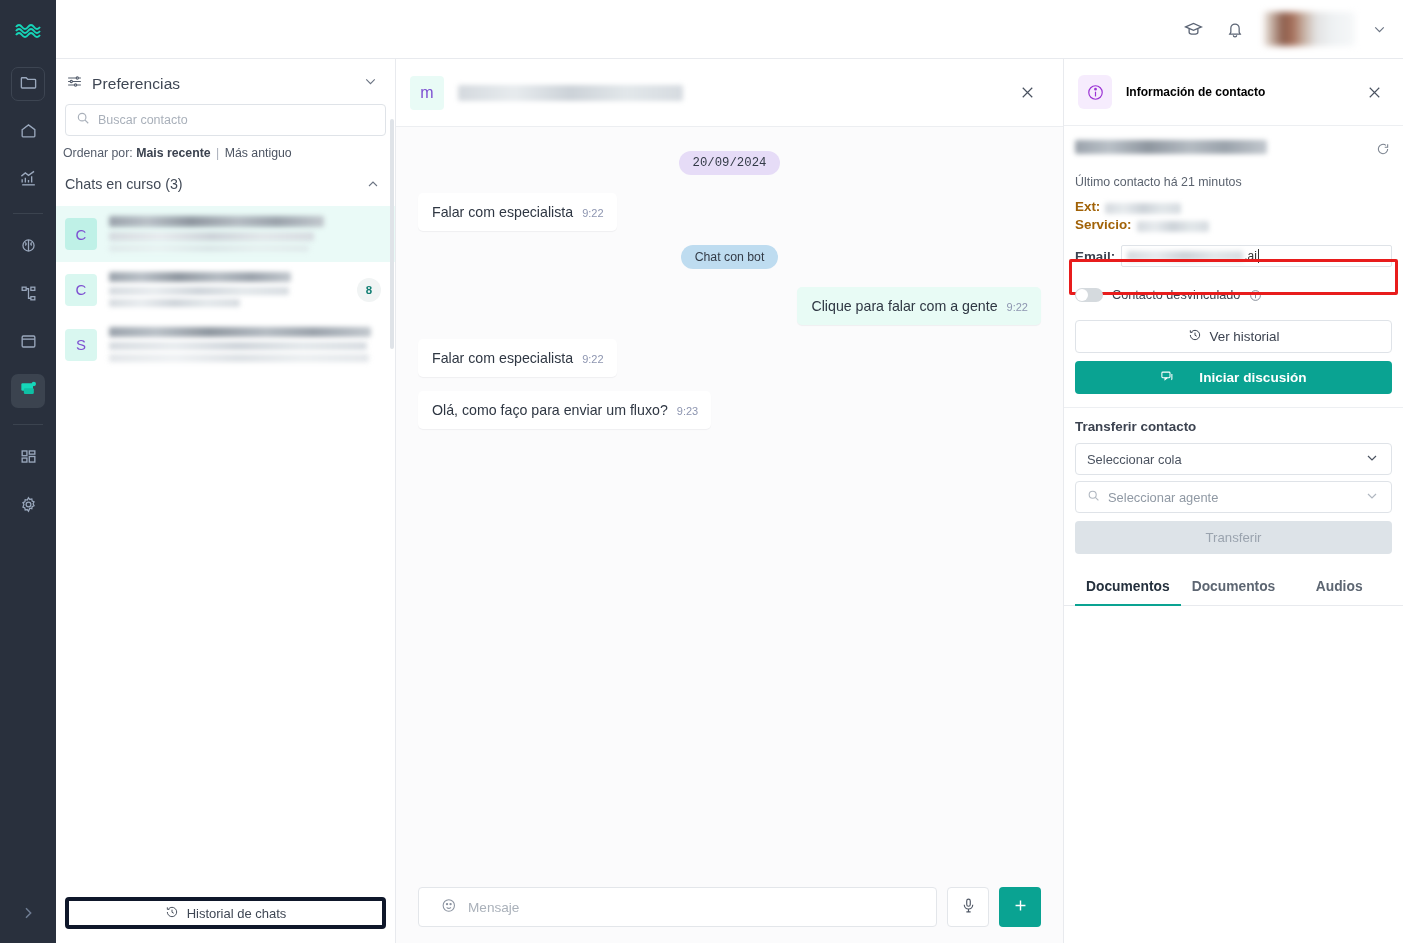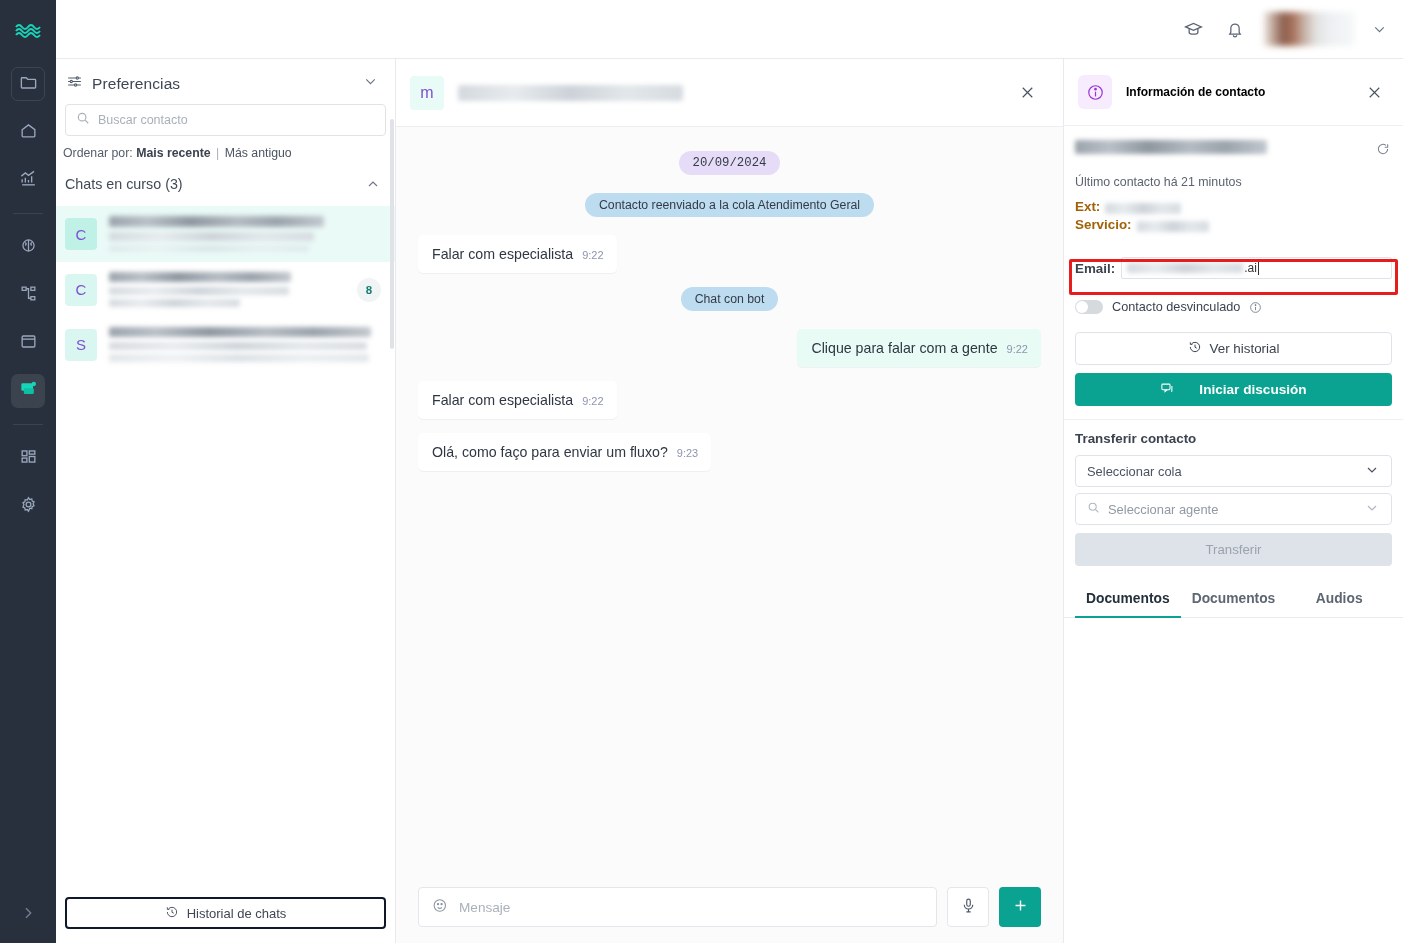--- a/index.html
+++ b/index.html
@@ -107,21 +107,21 @@
     width: 24px; height: 24px; border-radius: 50%; background: #f1f4f4;
     color: #137f74; font-size: 11.5px; font-weight: bold;
     display:flex; align-items:center; justify-content:center; flex: 0 0 24px;
   }
   .list-scrollbar {
     position: absolute; right: 1px; top: 60px; width: 4px; height: 230px;
     background: #dfe3e8; border-radius: 3px;
   }
   .listfooter { margin-top: auto; padding: 10px 9px 14px 9px; }
   .histbtn {
-    height: 32px; border: 2px solid #0f172a; border-radius: 4px; background:#fff;
+    height: 32px; border: 4px solid #0f172a; border-radius: 4px; background:#fff;
     display:flex; align-items:center; justify-content:center; gap:8px;
     font-size: 13px; color: #3f4754; cursor: pointer;
     font-family: "Liberation Sans", sans-serif;
   }
 
   
   .chatpanel { flex: 1 1 auto; display: flex; flex-direction: column; background:#fbfbfc; position:relative; }
   .chathead {
     height: 68px; background:#fff; border-bottom:1px solid #eceef1;
     display:flex; align-items:center; padding: 0 24px 0 14px; gap: 14px;
@@ -148,21 +148,21 @@
     font-size: 14.2px; color: #2f3743; display: flex; align-items: baseline; gap: 9px;
     box-shadow: 0 1px 1px rgba(16,24,40,.05);
   }
   .bubble.in { background: #ffffff; }
   .bubble.out { background: #e8fbf5; }
   .btime { font-size: 11px; color: #8d95b0; white-space: nowrap; }
 
   .composer { padding: 10px 22px 16px 22px; display:flex; align-items:center; gap: 10px; background:#fbfbfc; }
   .msginput {
     flex: 1 1 auto; height: 40px; background:#fff; border:1px solid #e3e6ea; border-radius:4px;
-    display:flex; align-items:center; gap:10px; padding: 0 13px;
+    display:flex; align-items:center; gap:10px; padding: 0 22px;
   }
   .msginput input {
     border:none; outline:none; width:100%; font-size: 13.6px; color:#555d6b;
     font-family: "Liberation Sans", sans-serif; background:transparent;
   }
   .msginput input::placeholder { color:#aab1ba; }
   .micbtn {
     width: 42px; height: 40px; background:#fff; border:1px solid #e3e6ea; border-radius:4px;
     display:flex;align-items:center;justify-content:center; cursor:pointer;
   }
@@ -195,21 +195,21 @@
   .ip-last { font-size: 12.4px; color:#5b636f; margin-top: 17px; }
   .ip-field { font-size: 13.4px; font-weight: bold; color:#a16207; margin-top: 10px; display:flex; align-items:flex-end; gap:5px; }
   .ip-field .val { width: 76px; height: 11px; display:inline-block; }
   .ip-field.srv .val { width: 72px; }
 
   .email-outline {
     position: absolute; left: 5px; right: 5px; top: 133px; height: 36px;
     border: 3px solid #e81c1c; border-radius: 2px; pointer-events:none;
   }
   .ip-emailrow {
-    display:flex; align-items:center; gap:6px; margin-top: 24px;
+    display:flex; align-items:center; gap:6px; margin-top: 12px;
     height: 24px; position: relative;
   }
   .ip-emaillabel { font-size: 13.4px; font-weight:bold; color:#3c4350; }
   .ip-emailinput {
     flex:1 1 auto; height: 22px; border:1px solid #dfe3e8; border-radius:2px;
     display:flex; align-items:center; padding: 0 5px; background:#fff; position:relative;
   }
   .ip-emailval { width: 116px; height: 10px; }
   .caret { width:1px; height: 14px; background:#333; margin-left: 1px; }
   .email-txt { font-size:12px; color:#333; margin-left:1px; }
@@ -496,23 +496,20 @@
           </svg>
         </div>
       </div>
 
       <div class="messages">
 
         <div class="center-row">
           <div class="pill date">20/09/2024</div>
         </div>
 
-        <div class="center-row">
-          <div class="pill system">Contacto reenviado a la cola Atendimento Geral</div>
-        </div>
 
         <div class="bubble-row in">
           <div class="bubble in">
             <span>Falar com especialista</span>
             <span class="btime">9:22</span>
           </div>
         </div>
 
         <div class="center-row">
           <div class="pill system">Chat con bot</div>

